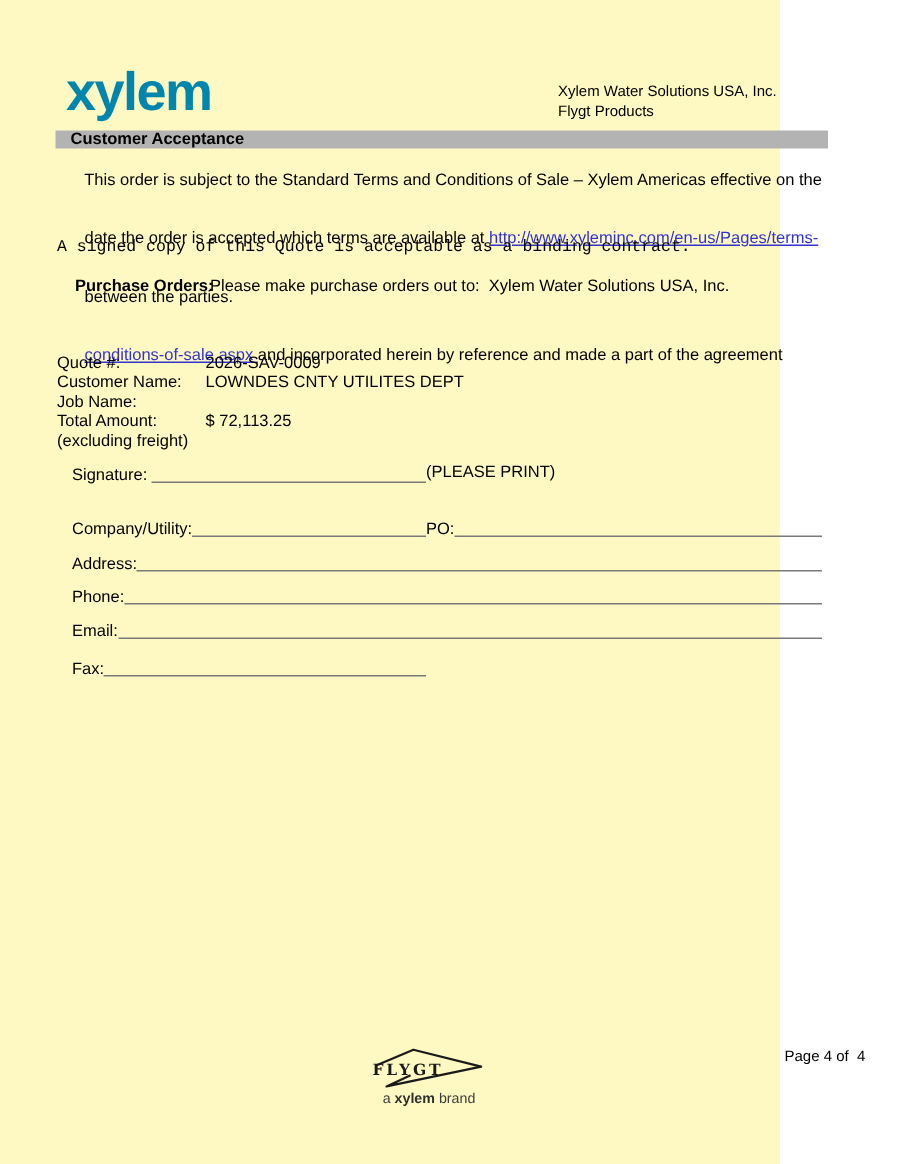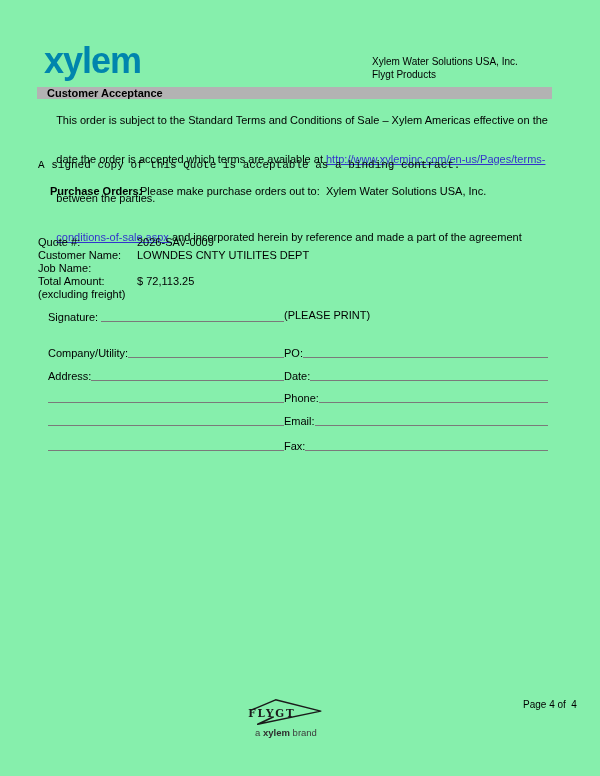--- a/index.html
+++ b/index.html
@@ -1,18 +1,18 @@
 <!DOCTYPE html>
 <html><head>
 <meta charset="utf-8">
 <style>
   * { margin:0; padding:0; box-sizing:border-box; }
   html,body { width:600px; height:776px; background:#ffffff; }
   body { font-family:"Liberation Sans", sans-serif; color:#000; position:relative; overflow:hidden; }
-  .page { position:relative; width:600px; height:776px; background:#86efac; }
+  .page { position:relative; width:520px; height:776px; background:#fef9c3; }
 
   
   .xylem-logo { position:absolute; left:44px; top:40px; font-size:36px; font-weight:bold;
                 letter-spacing:-1px; color:#0085AD; }
   .header-right { position:absolute; left:372px; top:55px; font-size:10px; line-height:13px;
                   font-weight:normal; }
 
   
   .section-bar { position:absolute; left:37px; top:87px; width:515px; height:12px;
                  background:#b3b3b3; font-size:11px; line-height:12px; font-weight:bold;
@@ -124,26 +124,20 @@
         <span class="fline"></span>
       </div>
     </div>
 
     <div>
       <div class="frow">
         <span class="flabel">Address:</span>
         <span class="fline"></span>
       </div>
     </div>
-    <div>
-      <div class="frow">
-        <span class="flabel">Date:</span>
-        <span class="fline"></span>
-      </div>
-    </div>
 
     <div>
       <div class="frow">
           <span class="fline"></span>
         </div>
     </div>
     <div>
       <div class="frow">
         <span class="flabel">Phone:</span>
         <span class="fline"></span>

